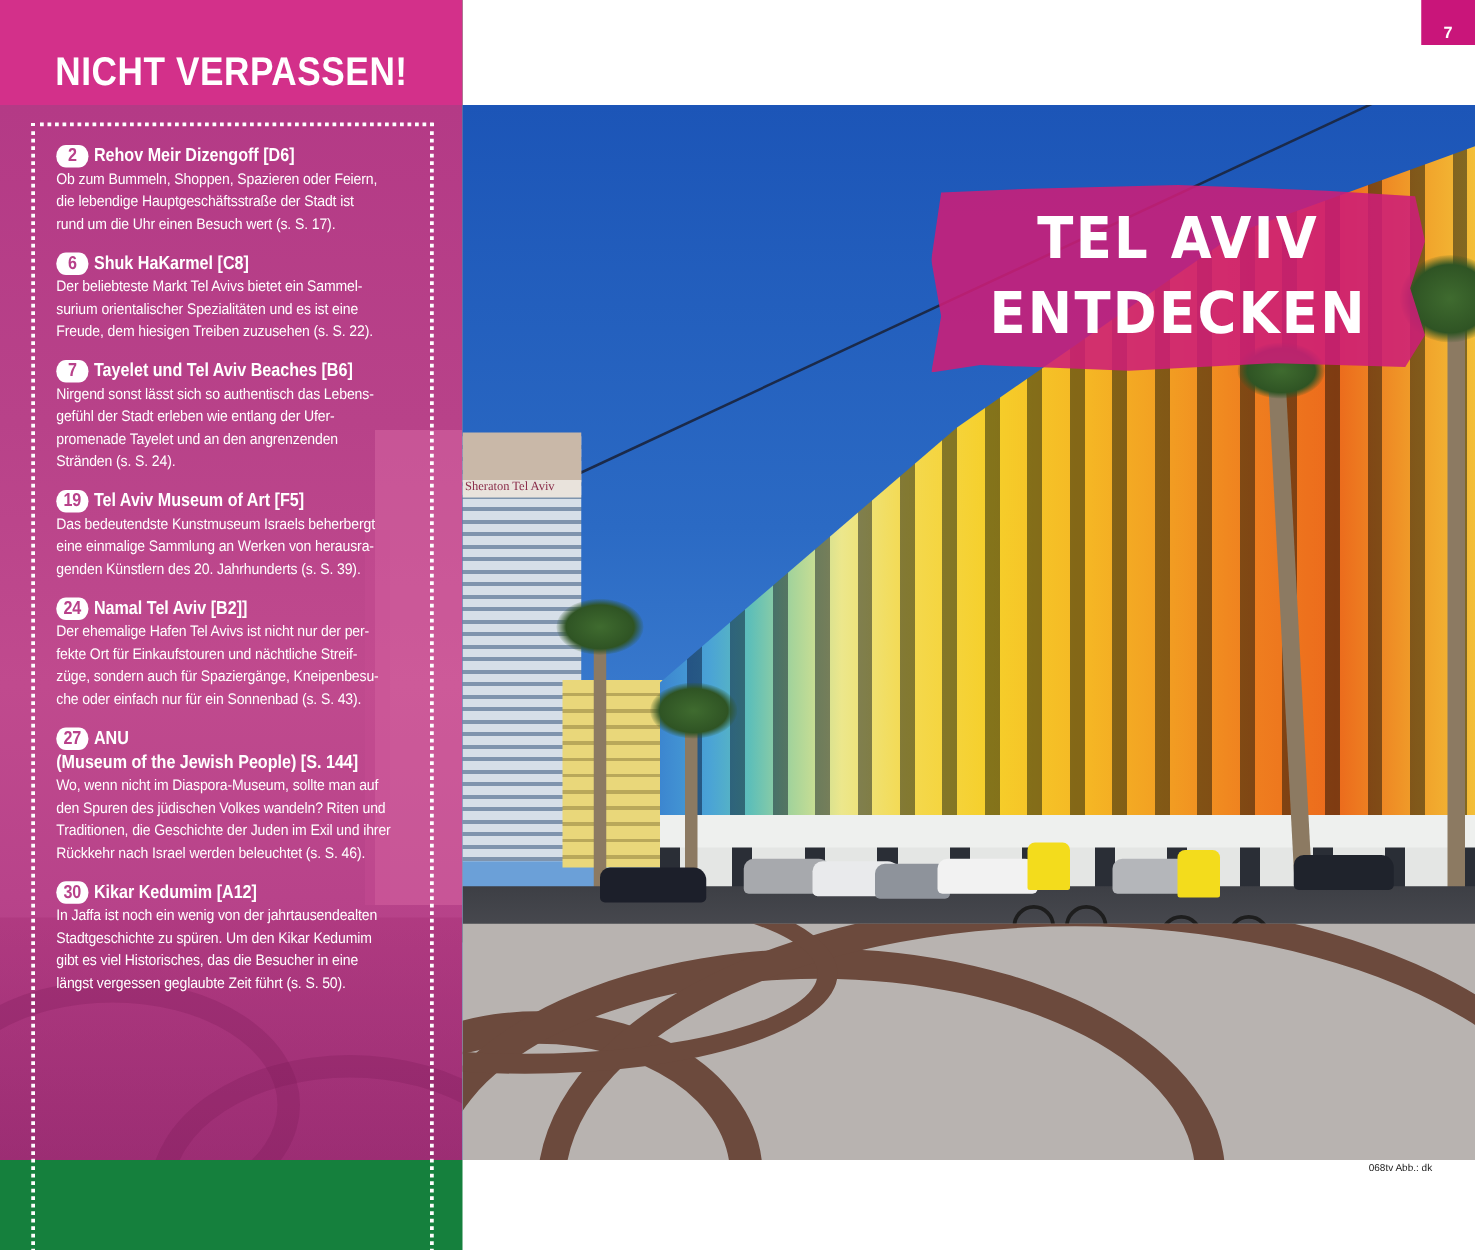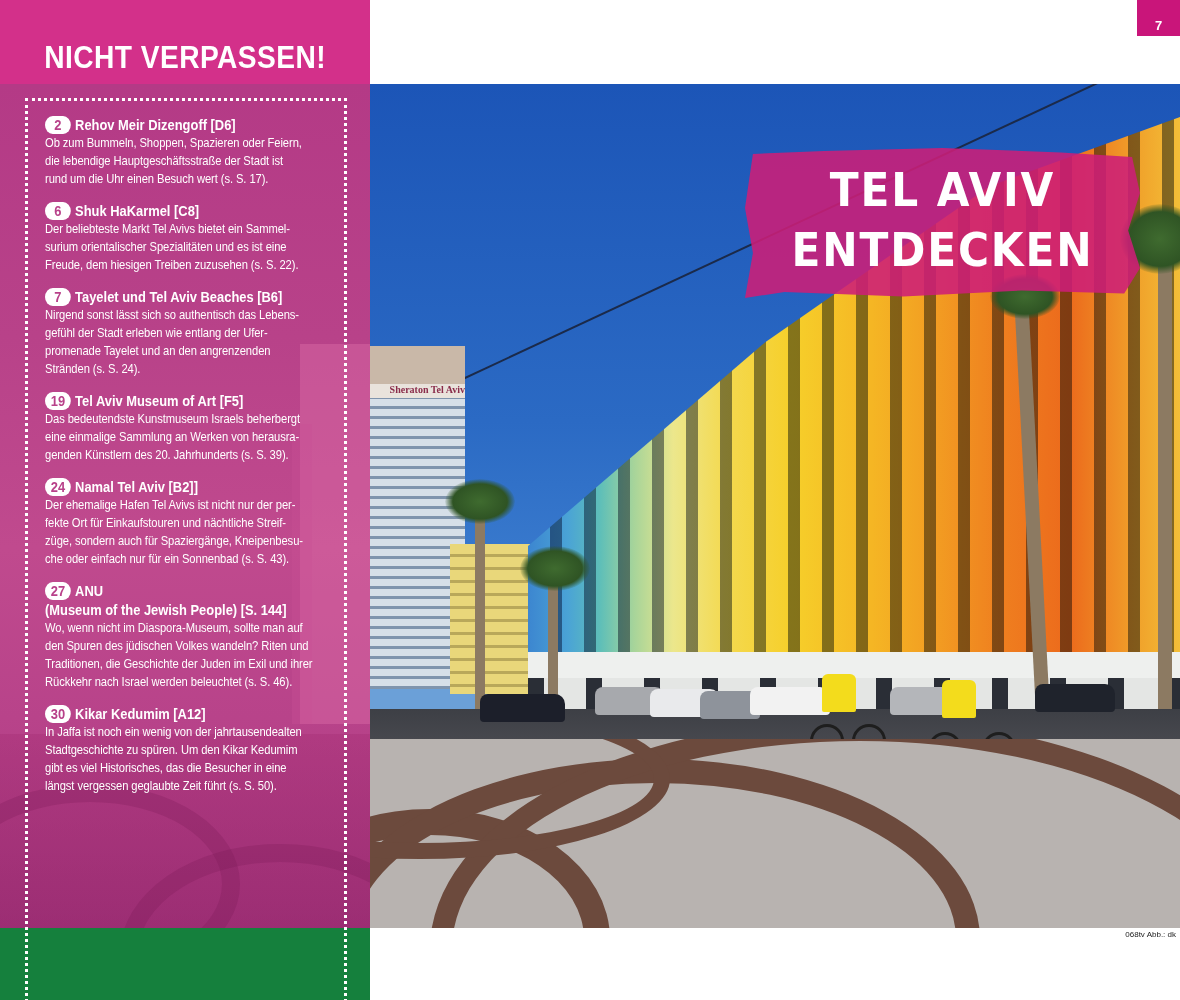--- a/index.html
+++ b/index.html
@@ -112,22 +112,22 @@
     .tower {
       position: absolute; left: 0; top: 265px; width: 95px; height: 340px;
       background: repeating-linear-gradient(180deg, #d6dfe8 0px, #d6dfe8 7px, #7f94ad 7px, #7f94ad 10px);
     }
     .tower-top {
       position: absolute; left: 0; top: 262px; width: 95px; height: 40px;
       background: #c9b8a8;
     }
     .tower-sign {
       position: absolute; left: 0; top: 300px; width: 95px; height: 14px;
-      background: #e9e3dc; color: #8a2c4a; font-size: 10px; font-weight: bold;
-      font-family: "Liberation Serif", serif; padding-left: 2px; white-space: nowrap; overflow: hidden; text-align: right;
+      background: #e9e3dc; color: #8a2c4a; font-size: 10px; font-weight: normal;
+      font-family: "Liberation Serif", serif; padding-left: 2px; white-space: nowrap; overflow: hidden;
     }
     .bg-building {
       position: absolute; left: 80px; top: 460px; width: 80px; height: 150px;
       background: repeating-linear-gradient(180deg, #e9d77a 0px, #e9d77a 10px, #b9a85a 10px, #b9a85a 13px);
     }
 
     
     .rainbow {
       position: absolute; left: 158px; top: 30px; width: 660px; height: 600px;
       clip-path: polygon(0% 72%, 36% 38%, 70% 12%, 100% 0%, 100% 100%, 0% 100%);
@@ -196,21 +196,21 @@
       position: absolute; left: 745px; top: 160px; width: 395px;
       color: #ffffff; font-weight: bold; font-size: 46px; line-height: 60px;
       text-align: center; letter-spacing: 2px;
       font-family: "DejaVu Sans", sans-serif;
       transform: scaleX(0.92); transform-origin: center top;
     }
     .brush-title span { display: block; white-space: nowrap; }
 
     .photo-credit {
       position: absolute; left: 1095px; top: 930px; width: 85px;
-      font-size: 8px; color: #222222; text-align: right; padding-right: 4px;
+      font-size: 8px; color: #222222; padding-right: 4px;
       white-space: nowrap;
     }
   </style>
 </head>
 <body>
 
 <div class="sidebar">
   <div class="sidebar-title-band">
     <div class="sidebar-title">NICHT VERPASSEN!</div>
   </div>

